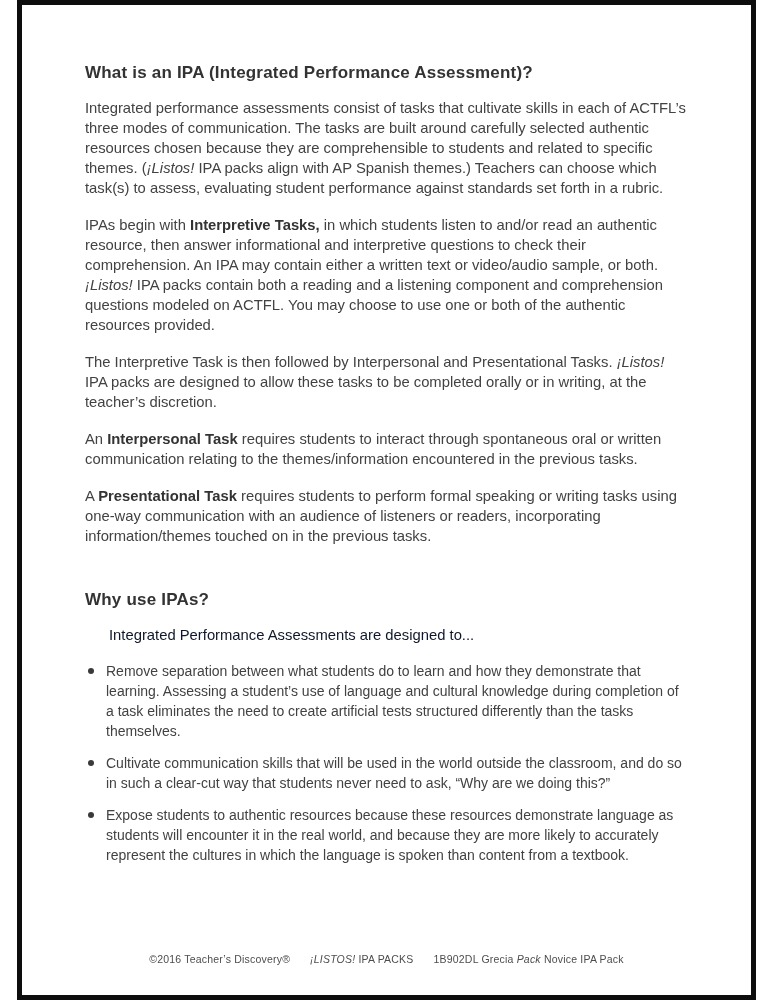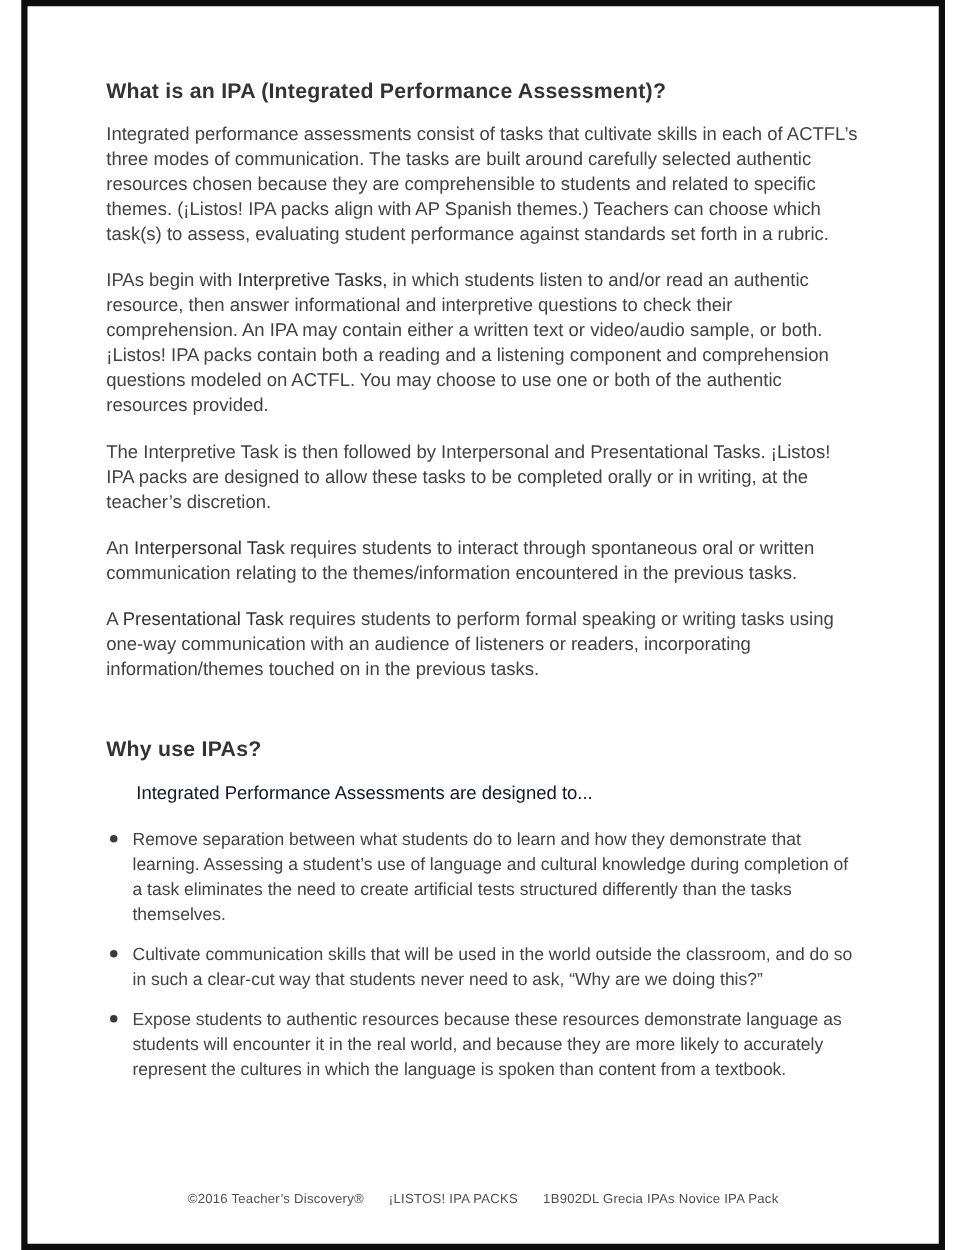--- a/index.html
+++ b/index.html
@@ -29,22 +29,22 @@
     margin-bottom:15px;
   }
 
   .para {
     font-size:14.8px;
     line-height:20px;
     color:#424242;
     margin-bottom:17px;
   }
 
-  .para .b { font-weight:400; color:#333333; }
-  .para .i, .i { }
+  .para .b { font-weight:700; color:#333333; }
+  .para .i, .i { font-style:italic; }
 
   .section-why { margin-top:44px; }
 
   .intro {
     font-size:14.8px;
     line-height:20px;
     color:#0f172a;
     margin-bottom:14px;
     margin-left:24px;
   }
@@ -123,15 +123,15 @@
           <span>Expose students to authentic resources because these resources demonstrate language as students will encounter it in the real world, and because they are more likely to accurately represent the cultures in which the language is spoken than content from a textbook.</span>
         </div>
       </div>
     </div>
 
   </div>
 
   <div class="footer">
     <span><span>©2016 Teacher’s Discovery®</span></span>
     <span><span class="i">¡LISTOS!</span><span> IPA PACKS</span></span>
-    <span><span>1B902DL Grecia </span><span class="i">IPAs</span><span> Novice IPA Pack</span></span>
+    <span><span>1B902DL Grecia </span><span class="i">Pack</span><span> Novice IPA Pack</span></span>
   </div>
 </div>
 
 </body></html>

